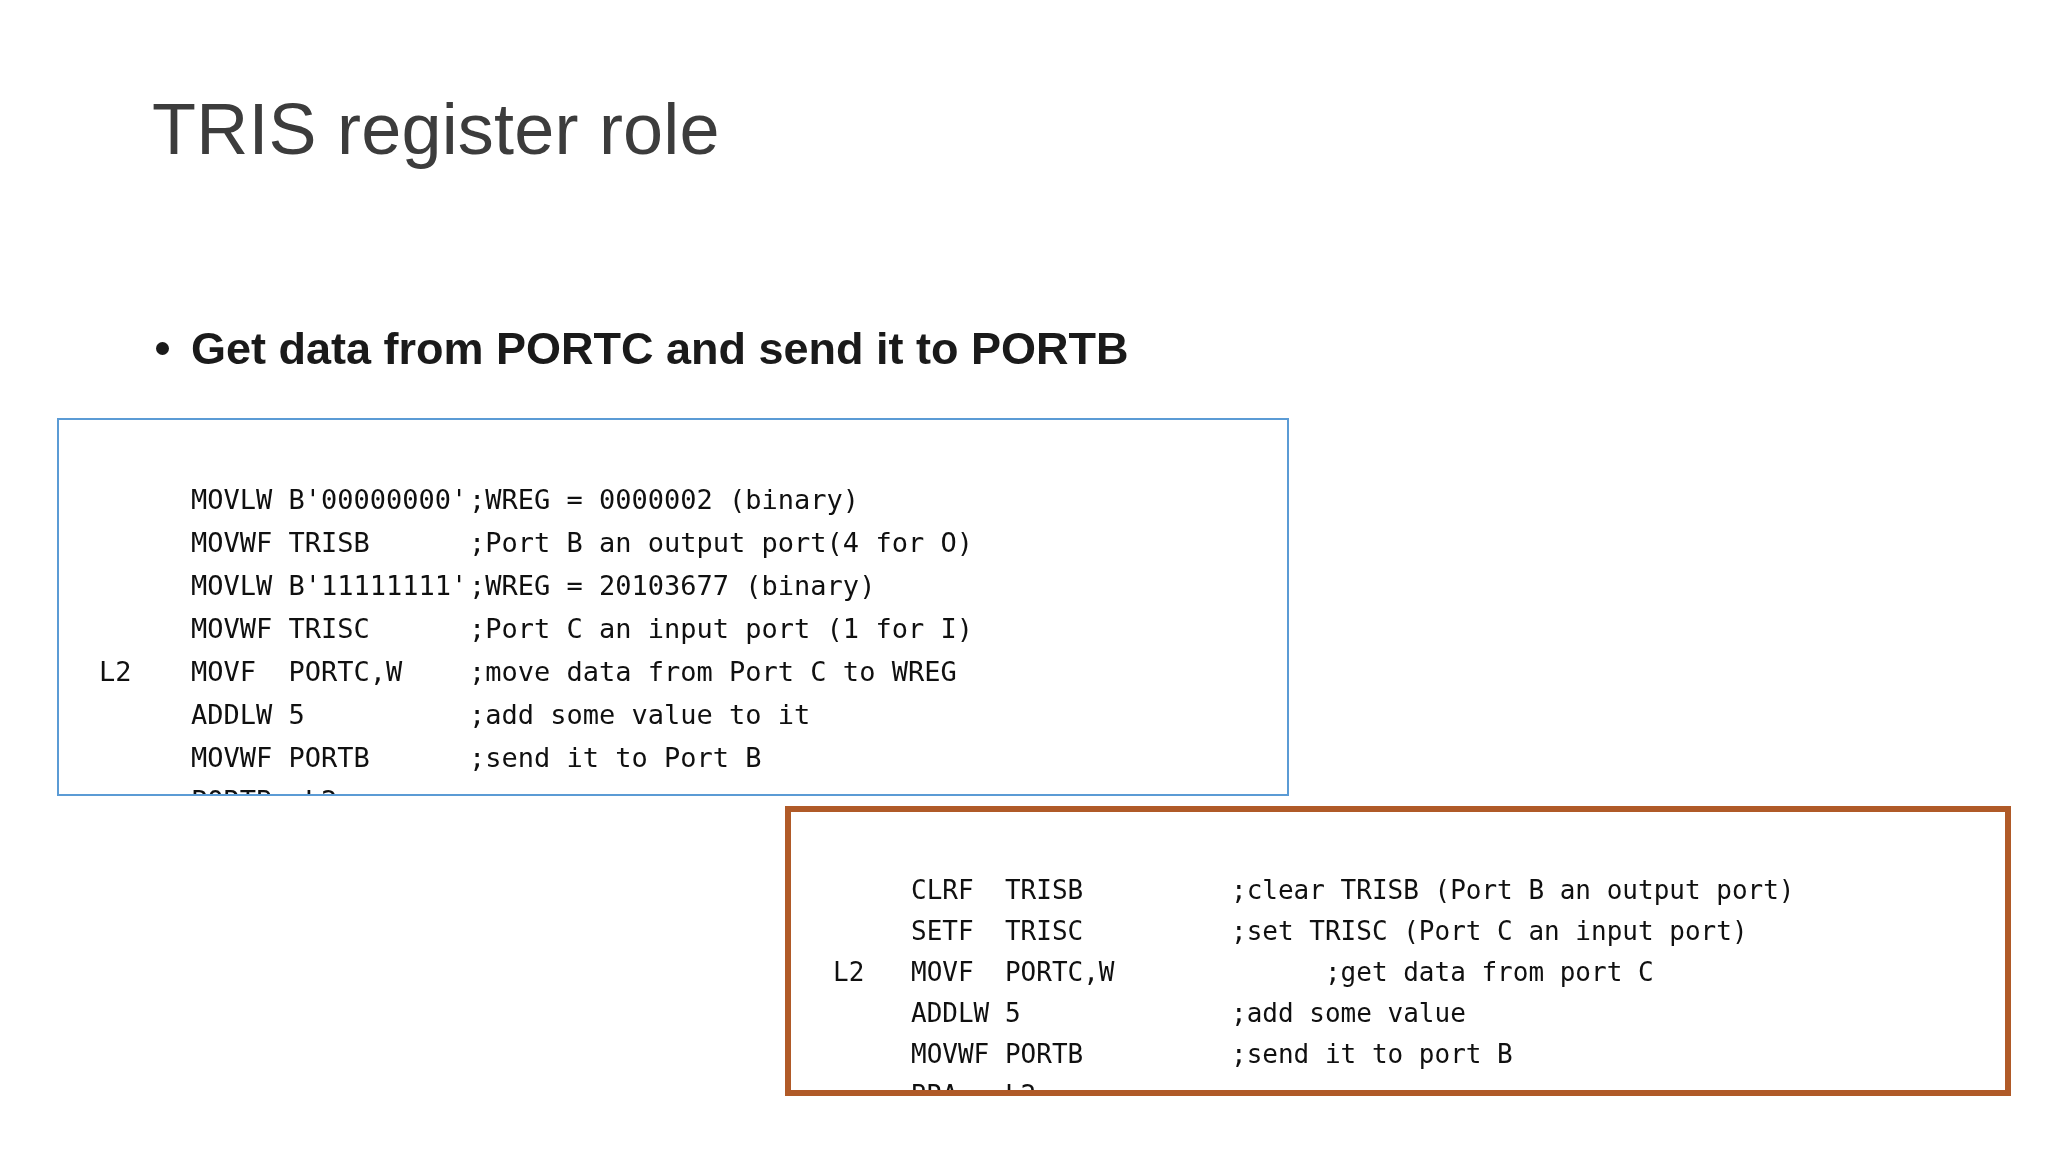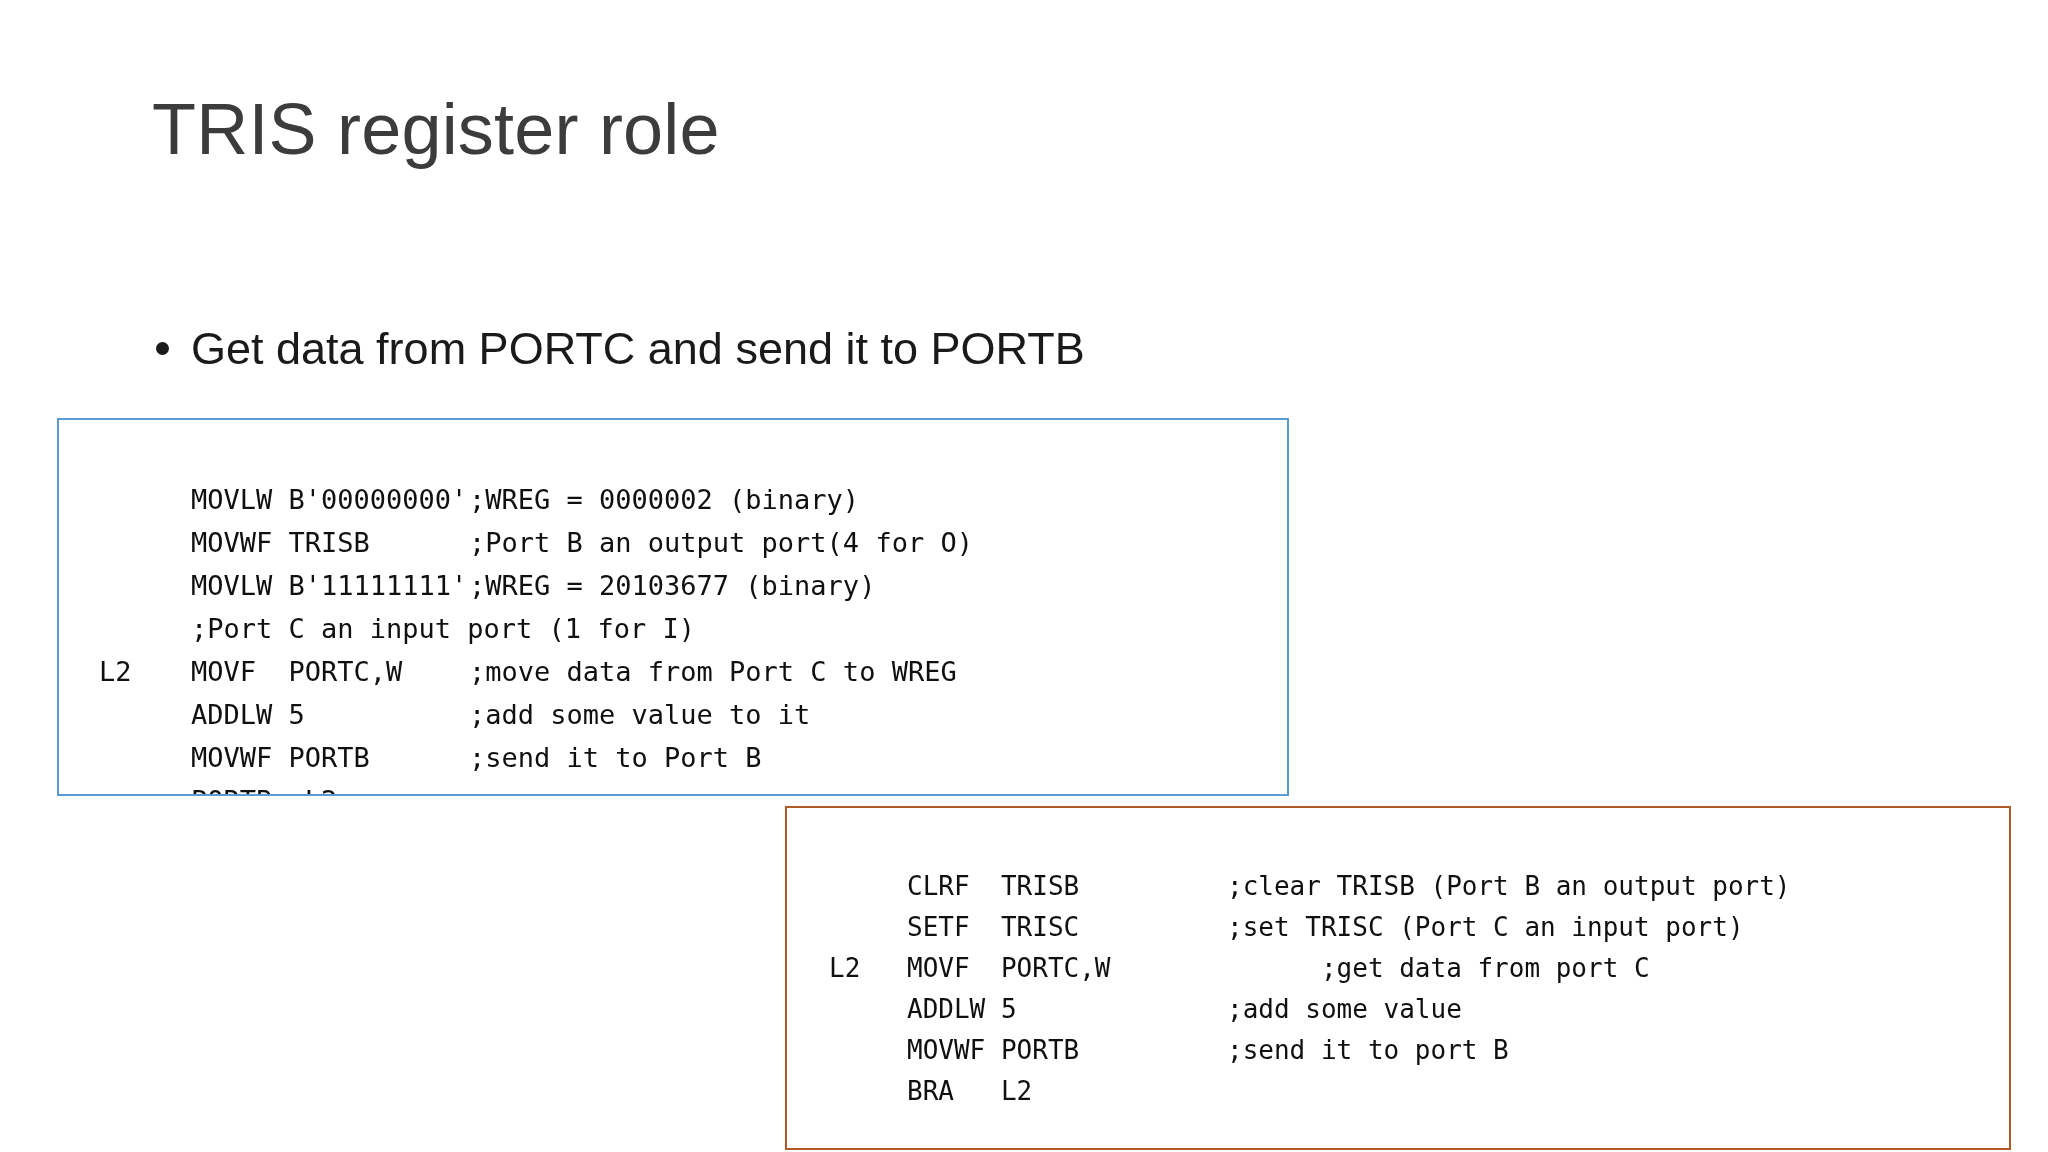--- a/index.html
+++ b/index.html
@@ -48,21 +48,21 @@
     background: #1a1a1a;
     display: inline-block;
     margin-right: 22px;
     position: relative;
     top: -9px;
     flex: 0 0 auto;
   }
   .bullet-text {
     font-family: "Liberation Sans", sans-serif;
     font-size: 45px;
-    font-weight: 400;
+    font-weight: 700;
     letter-spacing: 0px;
     line-height: 1.2;
   }
 
   
   .code-block {
     position: absolute;
     background: #ffffff;
     box-sizing: border-box;
     overflow: hidden;
@@ -71,22 +71,22 @@
     left: 57px;
     top: 418px;
     width: 1232px;
     height: 378px;
     border: 2px solid #5B9BD5;
   }
   #code-block-2 {
     left: 785px;
     top: 806px;
     width: 1226px;
-    height: 344px;
-    border: 2px solid #3b82f6;
+    height: 290px;
+    border: 6px solid #3b82f6;
     text-decoration: underline;
   }
 
   .code-lines {
     position: absolute;
     font-family: "DejaVu Sans Mono", "Liberation Mono", monospace;
     color: #101010;
     margin-top: 32px;
   }
   #code-block-1 .code-lines {
@@ -155,20 +155,21 @@
     </div>
 
     <div class="code-line">
       <span class="col-label"></span>
       <span class="col-code">MOVLW B'11111111'</span>
       <span class="col-comment">;WREG = 20103677 (binary)</span>
     </div>
 
     <div class="code-line">
       <span class="col-label"></span>
+      <span class="col-code">MOVWF TRISC</span>
       <span class="col-comment">;Port C an input port (1 for I)</span>
     </div>
 
     <div class="code-line">
       <span class="col-label">L2</span>
       <span class="col-code">MOVF  PORTC,W</span>
       <span class="col-comment">;move data from Port C to WREG</span>
     </div>
 
     <div class="code-line">

